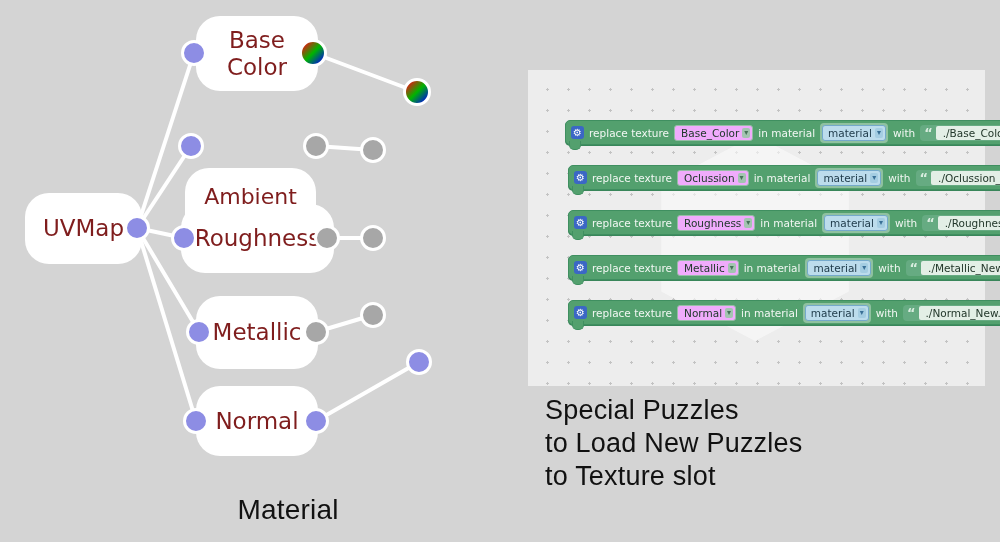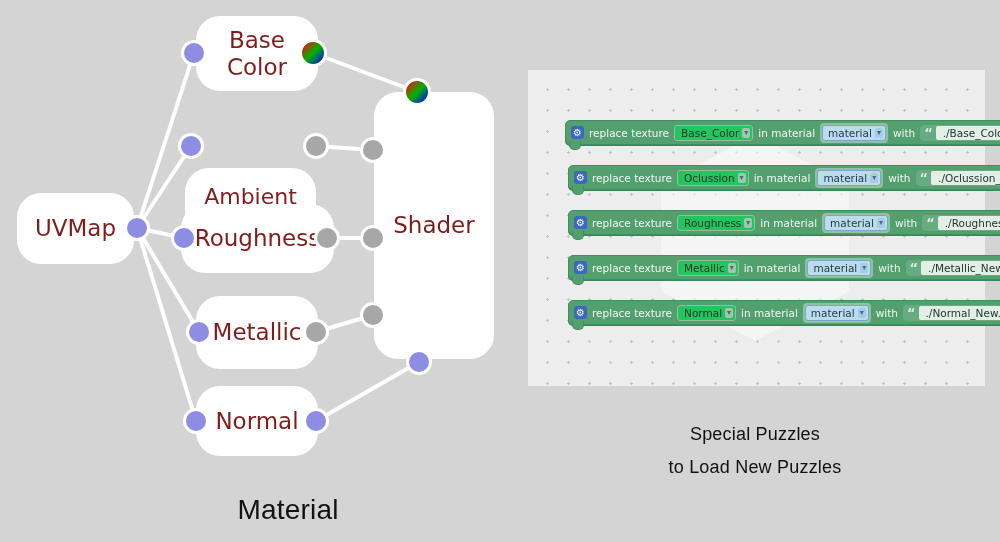--- a/index.html
+++ b/index.html
@@ -27,21 +27,21 @@
   .port.gray{background:#a7a7a7;}
   .port.rgb{
     width:22px;height:22px;border-width:3px;
     background:linear-gradient(135deg,#ee1111 8%,#00b400 50%,#0011dd 92%);
   }
   .big-caption{
     position:absolute;color:#111;font-family:"Liberation Sans",sans-serif;
     font-weight:500;letter-spacing:0.2px;
   }
   #material-caption{left:208px;top:494px;width:160px;font-size:28px;text-align:center;}
-  #right-caption{left:545px;top:418px;width:420px;font-size:18px;line-height:33px;text-align:center;}
+  #right-caption{left:545px;top:394px;width:420px;font-size:27px;line-height:33px;text-align:left;}
 
   
   #panel{
     position:absolute;left:528px;top:70px;width:457px;height:316px;
     background-color:#ededed;
     background-image:radial-gradient(circle,#c3c3c3 1px,transparent 1.4px);
     background-size:21px 21px;background-position:9px 9px;
   }
   #watermark{
     position:absolute;left:125px;top:65px;width:204px;height:206px;
@@ -61,21 +61,21 @@
     border-radius:0 0 5px 5px;
   }
   .gear{
     width:13px;height:13px;border-radius:3px;background:#3b67c5;
     color:#fff;font-size:10px;line-height:13px;text-align:center;flex:0 0 auto;
   }
   .chip{
     display:inline-flex;align-items:center;border-radius:3px;
     font-size:10.5px;color:#20382b;padding:1px 2px 1px 5px;gap:3px;
   }
-  .chip.texture{background:#22c55e;border:1px solid #96bda6;padding-left:6px;}
+  .chip.texture{background:#f0abfc;border:1px solid #96bda6;padding-left:6px;}
   .chip .arrow{font-size:8px;color:#48725a;background:#a3c4b1;border-radius:2px;padding:0 2px;line-height:10px;}
   .socket{background:rgba(255,255,255,0.35);border-radius:4px;padding:2px;display:inline-flex;}
   .chip.material{background:#bcdcec;border:1px solid #74a9cb;color:#1d3948;}
   .chip.material .arrow{color:#3a7096;background:#a4cde2;}
   .strblock{
     display:inline-flex;align-items:center;gap:3px;background:#66ab82;
     border-radius:4px;padding:1px 4px;
   }
   .quote{color:#d8ecdf;font-size:13px;font-weight:bold;line-height:10px;}
   .strfield{
@@ -96,42 +96,39 @@
       <line x1="137" y1="228" x2="199" y2="332"></line>
       <line x1="137" y1="228" x2="196" y2="421"></line>
       <line x1="313" y1="53" x2="417" y2="92"></line>
       <line x1="316" y1="146" x2="373" y2="150"></line>
       <line x1="327" y1="238" x2="373" y2="238"></line>
       <line x1="316" y1="332" x2="373" y2="315"></line>
       <line x1="316" y1="421" x2="419" y2="362"></line>
     </g>
   </svg>
 
-  <div class="node" style="left:17px;top:193px;width:117px;height:71px;">
+  <div class="node" style="left:25px;top:193px;width:117px;height:71px;">
     <span class="node-label">UVMap</span>
   </div>
   <div class="node" style="left:196px;top:16px;width:122px;height:75px;">
     <span class="node-label">Base
 Color</span>
   </div>
   <div class="node" style="left:185px;top:120px;width:131px;height:82px;font-size:22px;margin-top:48px;">
     <span class="node-label">Ambient
 Oclussion</span>
   </div>
   <div class="node" style="left:181px;top:204px;width:153px;height:69px;">
     <span class="node-label">Roughness</span>
   </div>
   <div class="node" style="left:196px;top:296px;width:122px;height:73px;">
     <span class="node-label">Metallic</span>
   </div>
   <div class="node" style="left:196px;top:386px;width:122px;height:70px;">
     <span class="node-label">Normal</span>
-  </div>
-  <div class="node" style="left:374px;top:92px;width:120px;height:267px;">
-    <span class="node-label">Shader</span>
   </div>
 
   <div class="port purple" style="left:137px;top:228px;"></div>
   <div class="port purple" style="left:194px;top:53px;"></div>
   <div class="port rgb" style="left:313px;top:53px;"></div>
   <div class="port purple" style="left:191px;top:146px;"></div>
   <div class="port gray" style="left:316px;top:146px;"></div>
   <div class="port purple" style="left:184px;top:238px;"></div>
   <div class="port gray" style="left:327px;top:238px;"></div>
   <div class="port purple" style="left:199px;top:332px;"></div>
@@ -251,15 +248,16 @@
       <span class="strblock">
           <span class="quote">“</span>
           <span class="strfield">./Normal_New.png</span>
         </span>
     </div>
   </div>
 
   <div class="big-caption" id="right-caption">
     <div>Special Puzzles</div>
     <div>to Load New Puzzles</div>
+    <div>to Texture slot</div>
   </div>
 
 </div>
 
 </body></html>

